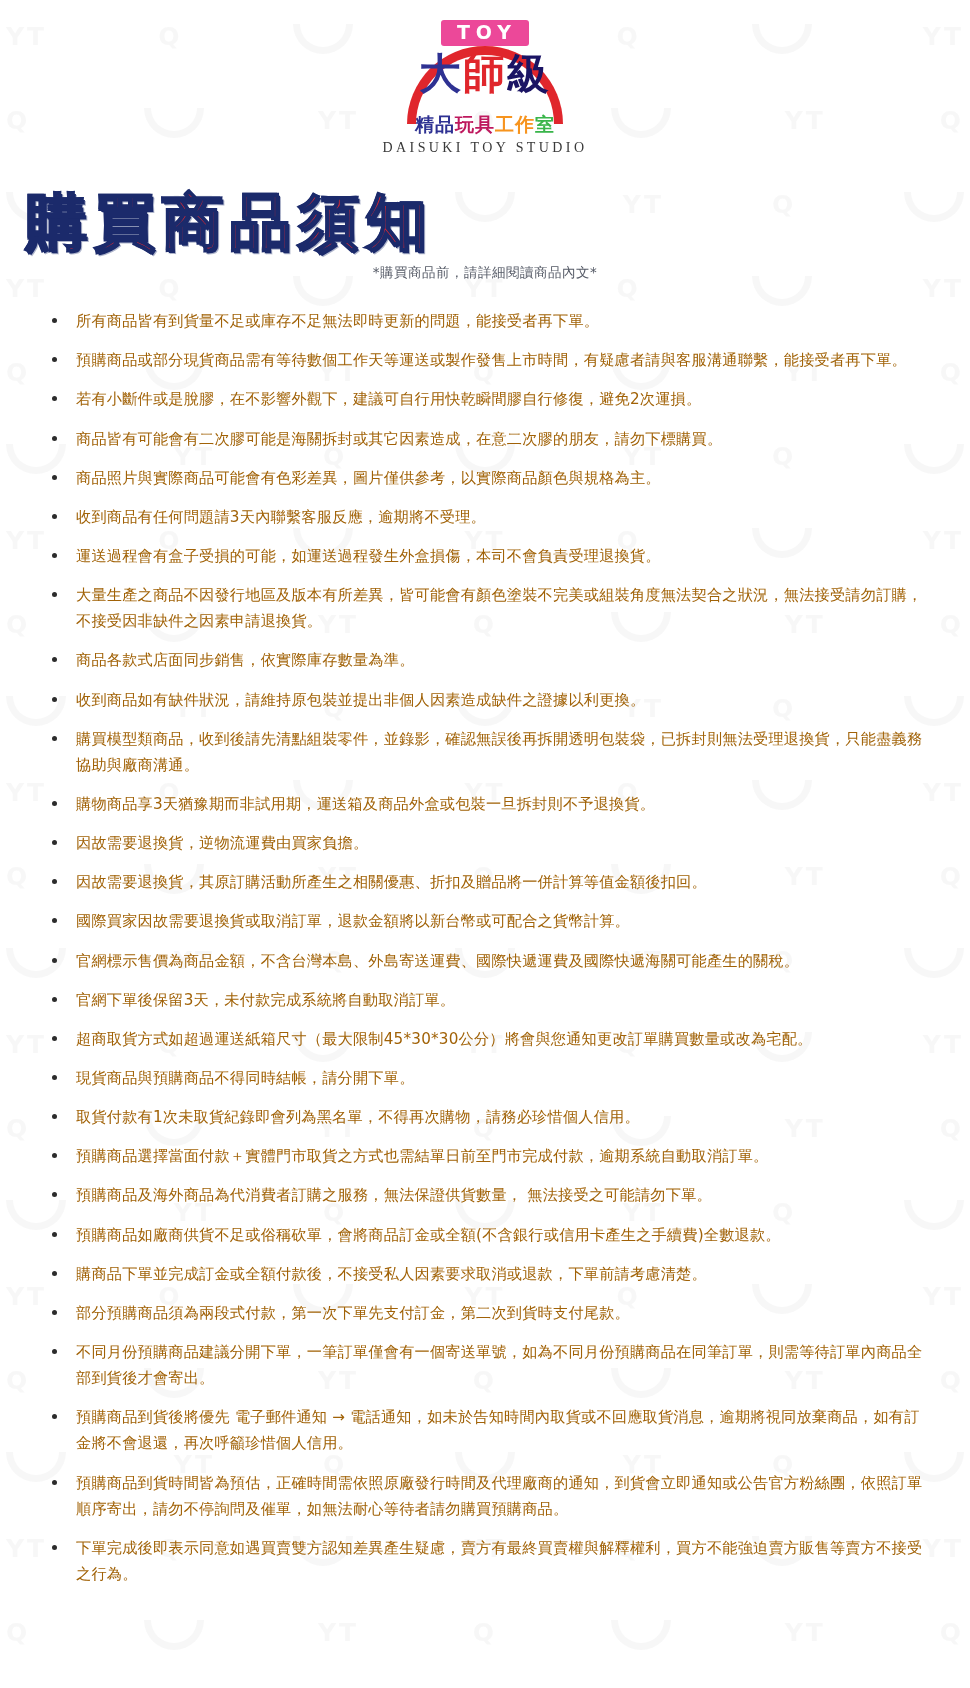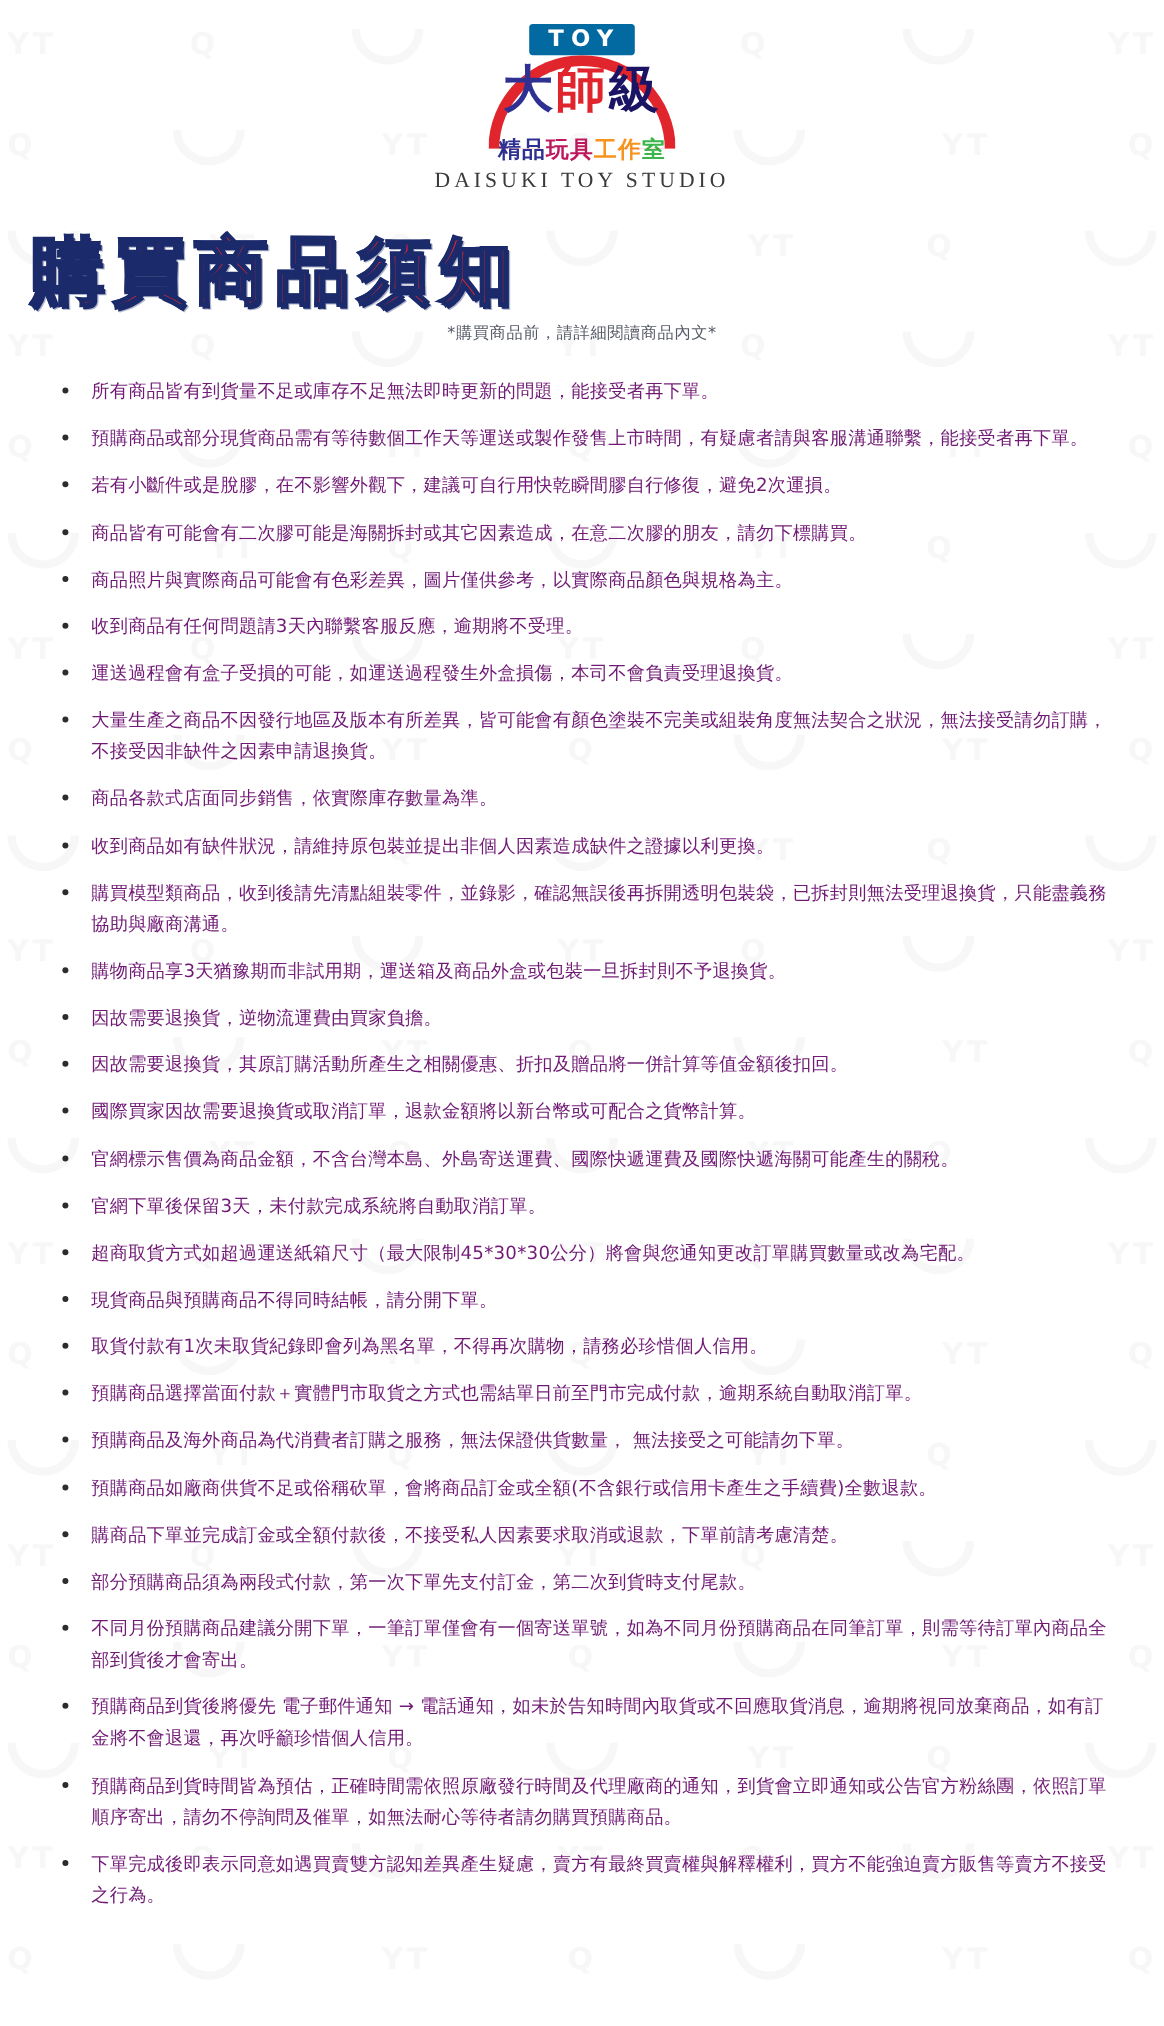--- a/index.html
+++ b/index.html
@@ -53,21 +53,21 @@
     box-sizing: border-box;
     padding: 14px 26px 40px 26px;
   }
   
   .logo-block {
     text-align: center;
     padding-top: 6px;
   }
   .logo-toy {
     display: inline-block;
-    background: #0369a1;
+    background: #ec4899;
     color: #ffffff;
     font-weight: bold;
     font-size: 19px;
     letter-spacing: 6px;
     padding: 2px 12px 3px 16px;
     border-radius: 3px;
     line-height: 1.1;
   }
   .logo-arc-wrap {
     position: relative;
@@ -106,21 +106,21 @@
     font-weight: bold;
     letter-spacing: 1px;
     white-space: nowrap;
   }
   .logo-sub .s1 { color: #2e3192; }
   .logo-sub .s2 { color: #be185d; }
   .logo-sub .s3 { color: #f7941e; }
   .logo-sub .s4 { color: #39b54a; }
   .logo-en {
     margin-top: 2px;
-    font-size: 18px;
+    font-size: 14px;
     letter-spacing: 3.4px;
     color: #3a3a3a;
     font-family: "Liberation Serif", serif;
   }
   
   .doc-title {
     text-align: left;
     margin-top: 32px;
     font-family: "DejaVu Sans", sans-serif;
     font-size: 61px;
@@ -146,21 +146,21 @@
     list-style: none;
     margin: 26px 0 0 0;
     padding: 0 14px 0 18px;
   }
   ul.notice-list li {
     position: relative;
     padding-left: 32px;
     margin-bottom: 13px;
     font-size: 15.2px;
     line-height: 1.72;
-    color: #701a75;
+    color: #a16207;
     text-align: left;
     letter-spacing: 0.2px;
   }
   ul.notice-list li::before {
     content: "";
     position: absolute;
     left: 8px;
     top: 10px;
     width: 5px;
     height: 5px;

